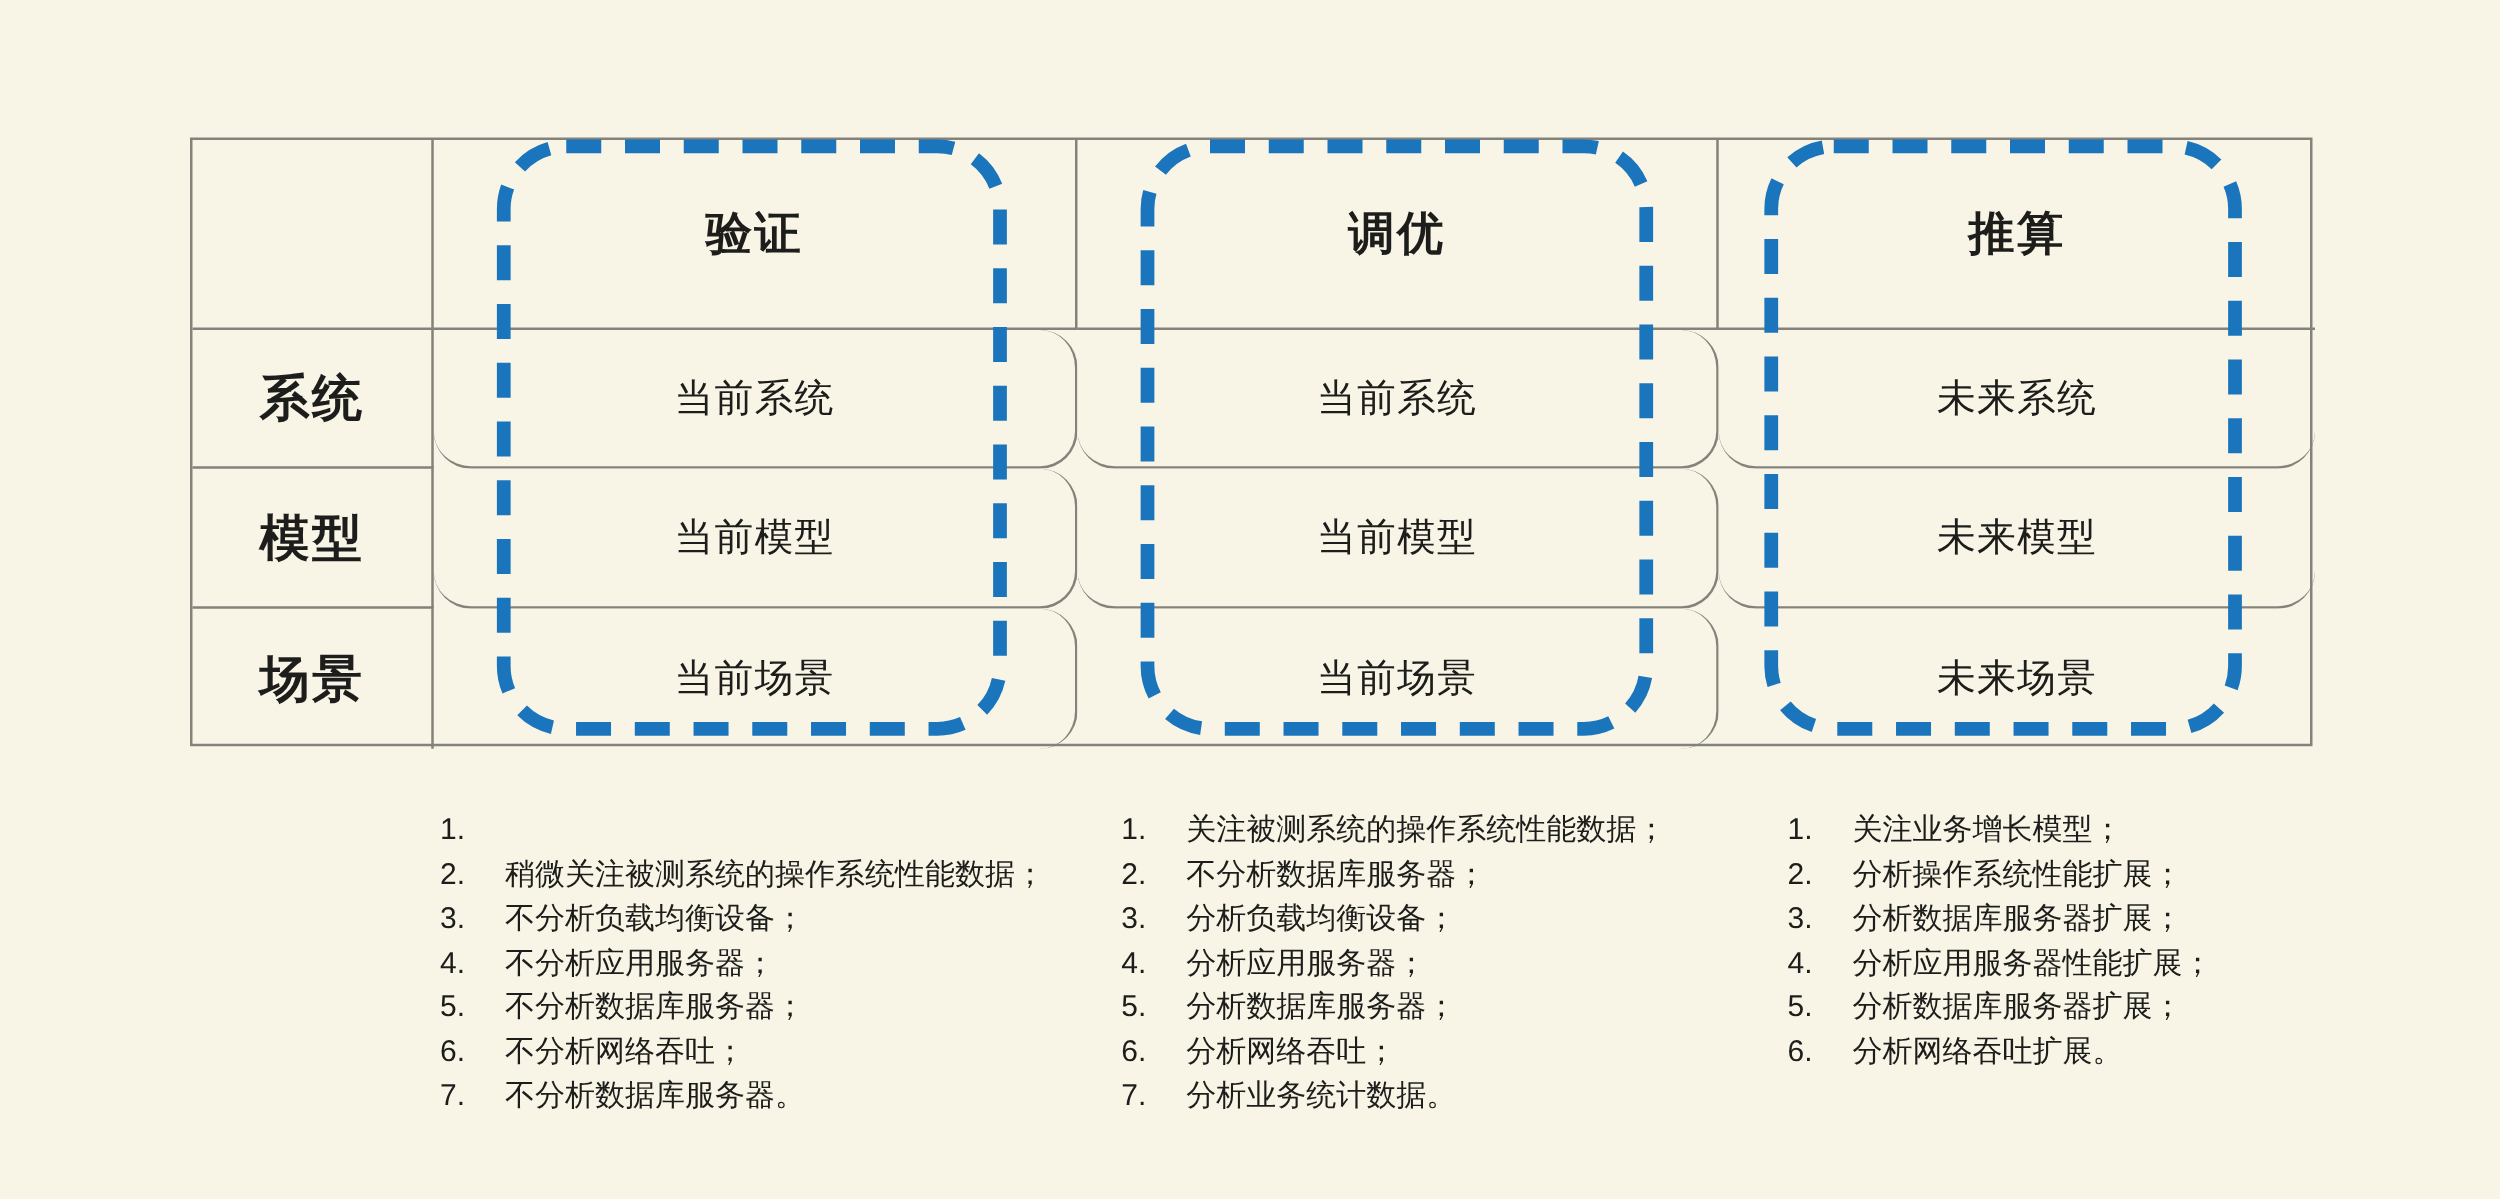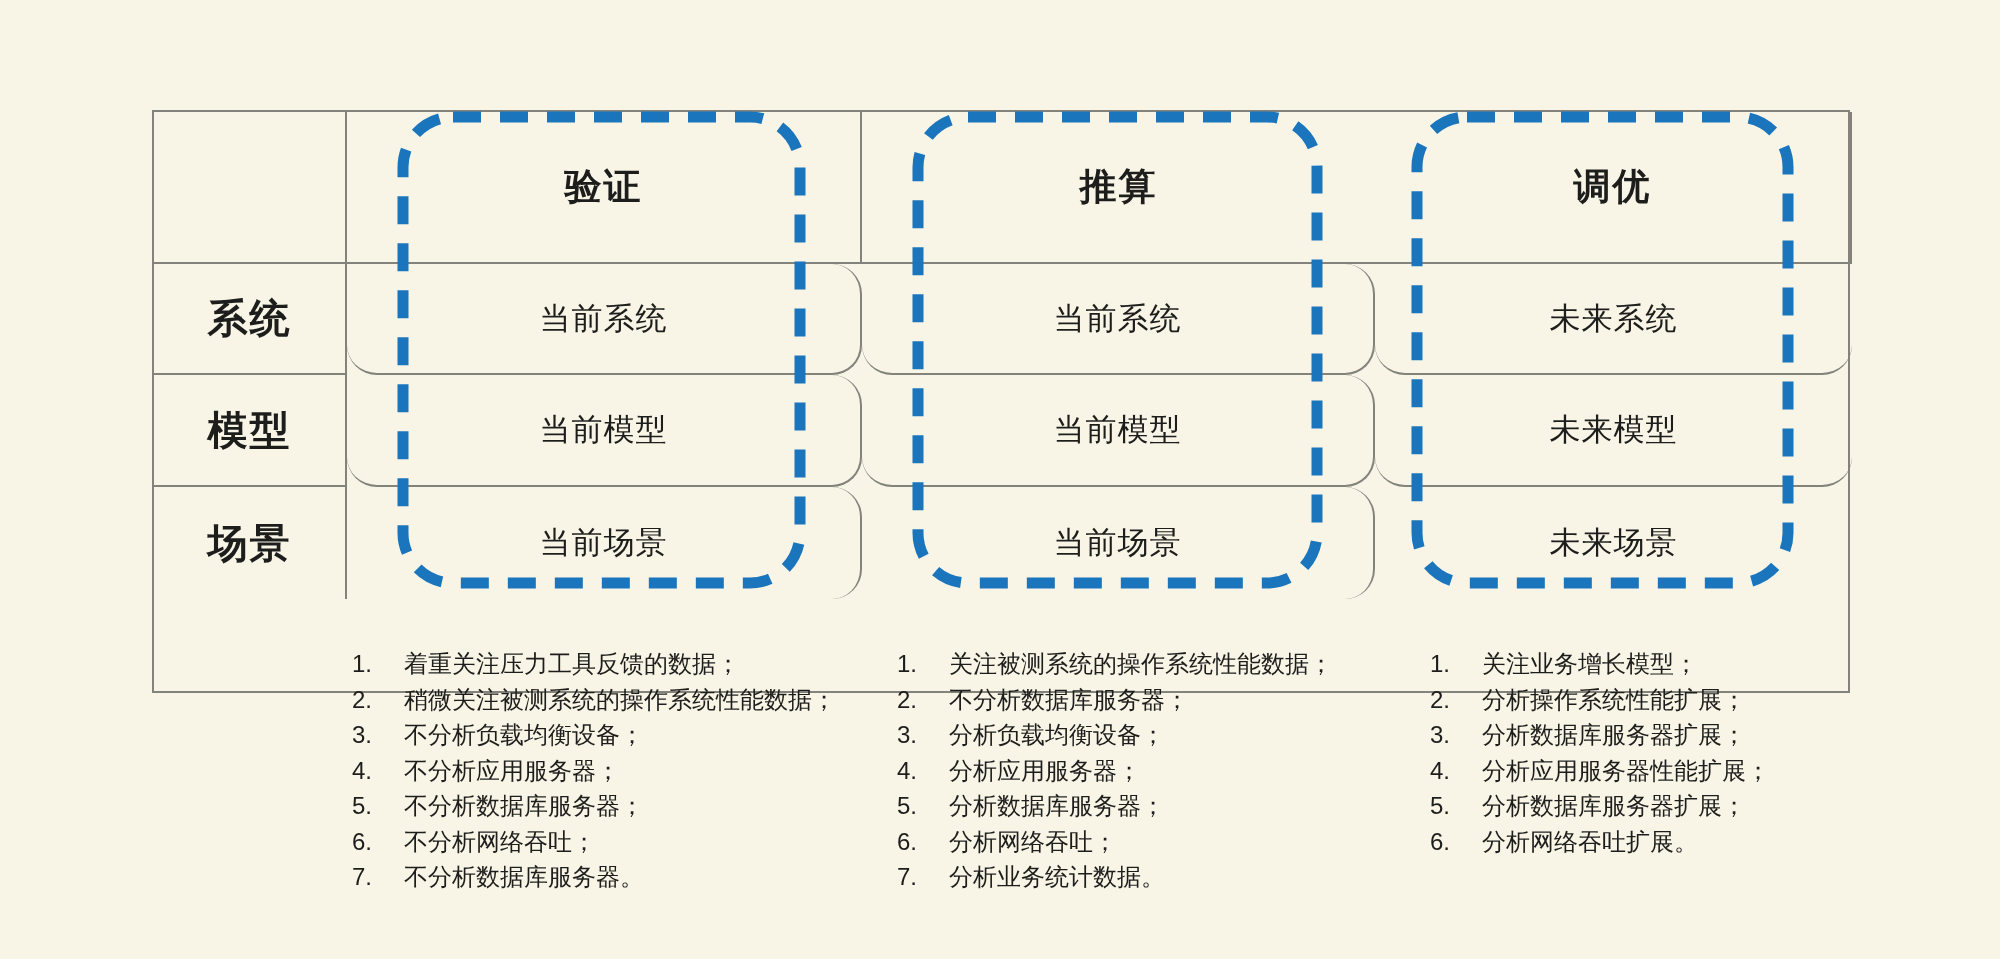--- a/index.html
+++ b/index.html
@@ -18,21 +18,21 @@
   .canvas {
     position: absolute;
     inset: 0;
   }
   
   .cmp-table {
     position: absolute;
     left: 152px;
     top: 110px;
     width: 1698px;
-    height: 583px;
+    height: 487px;
     display: grid;
     grid-template-columns: 193px 515px 513px 477px;
     grid-template-rows: 152px 111px 112px 112px;
     border: 2px solid #83837b;
     box-sizing: border-box;
     background: transparent;
   }
   .cell {
     border-right: 2px solid #83837b;
     border-bottom: 2px solid #83837b;
@@ -93,22 +93,22 @@
 </style>
 </head>
 <body>
 
 <div class="canvas">
 
   <div class="cmp-table">
 
     <div class="cell header"></div>
     <div class="cell header">验证</div>
+    <div class="cell header">调优</div>
     <div class="cell header last-col">推算</div>
-    <div class="cell header">调优</div>
 
     <div class="cell rowlabel">系统</div>
     <div class="cell data">当前系统</div>
     <div class="cell data">当前系统</div>
     <div class="cell data last-col">未来系统</div>
 
     <div class="cell rowlabel">模型</div>
     <div class="cell data">当前模型</div>
     <div class="cell data">当前模型</div>
     <div class="cell data last-col">未来模型</div>
@@ -121,21 +121,20 @@
 
   <svg class="overlay" viewBox="0 0 2000 959" xmlns="http://www.w3.org/2000/svg">
     <rect x="403" y="117" width="397" height="466" rx="50" fill="none" stroke-width="11" stroke-dasharray="28 19" stroke="#1b75bc"></rect>
     <rect x="918" y="117" width="399" height="466" rx="50" fill="none" stroke-width="11" stroke-dasharray="28 19" stroke="#1b75bc"></rect>
     <rect x="1417" y="117" width="371" height="466" rx="50" fill="none" stroke-width="11" stroke-dasharray="28 19" stroke="#1b75bc"></rect>
   </svg>
 
   <ol class="note-list n0">
     <li class="note-item">
         <span class="note-num">1.</span>
-        <span>着重关注压力工具反馈的数据；</span>
       </li>
     <li class="note-item">
         <span class="note-num">2.</span>
         <span>稍微关注被测系统的操作系统性能数据；</span>
       </li>
     <li class="note-item">
         <span class="note-num">3.</span>
         <span>不分析负载均衡设备；</span>
       </li>
     <li class="note-item">

